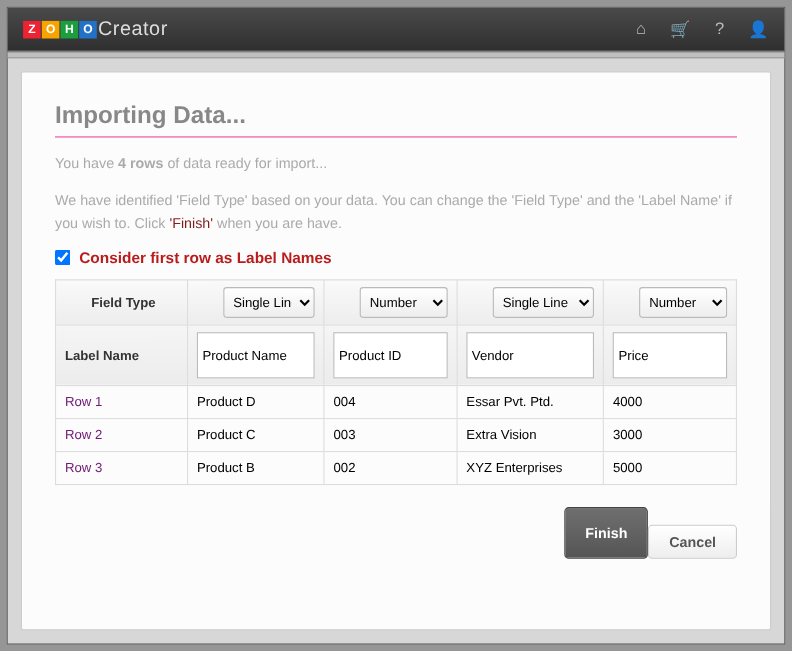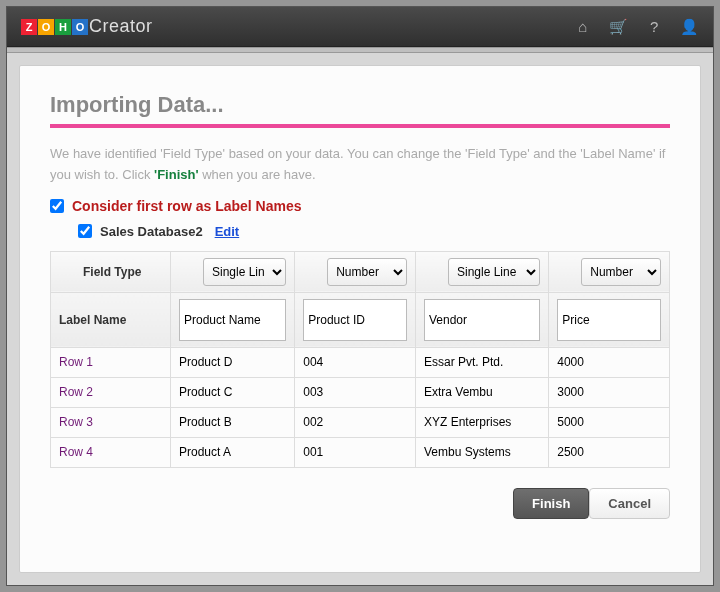--- a/index.html
+++ b/index.html
@@ -61,35 +61,35 @@
     height: calc(100% - 70px);
     border: 1px solid #ccc;
     border-radius: 2px;
     padding: 26px 30px 20px 30px;
     overflow: auto;
   }
   .title {
     color: #888;
     font-size: 22px;
     font-weight: bold;
-    border-bottom: 4px solid #ec4899;
+    border-bottom: 1px solid #ec4899;
     padding-bottom: 6px;
     margin-bottom: 16px;
   }
   .info1 {
     color: #aaa; font-size: 13px;
     margin-bottom: 16px;
   }
   .info1 b { color: #aaa; font-weight: bold; }
   .info2 {
     color: #aaa; font-size: 13px;
     line-height: 1.6;
     margin-bottom: 12px;
   }
-  .info2 .finish-word { color: #15803d; font-weight: bold; }
+  .info2 .finish-word { color: #7f1d1d; font-weight: normal; }
   .check-row {
     display: flex; align-items: center; gap: 8px;
     margin-bottom: 10px;
   }
   .check-row input[type=checkbox] { width: 14px; height: 14px; }
   .cr1 { font-weight: bold; color: #b91c1c; font-size: 14px; }
   .cr2 { font-weight: bold; color: #333; font-size: 13px; margin-left: 20px;}
   .edit-link { color: #1a4fd8; font-weight: bold; font-size: 13px; text-decoration: underline; margin-left: 4px; cursor: pointer;}
   table.grid {
     width: 100%;
@@ -146,20 +146,21 @@
   }
   .btn-primary {
     background: linear-gradient(#6f6f6f,#555);
     color: #fff;
     border: 1px solid #444;
   }
   .btn-secondary {
     background: linear-gradient(#fff,#eee);
     color: #555;
     border: 1px solid #ccc;
+    margin-top: 16px;
   }
 </style>
 </head>
 <body>
 
 <div class="window">
   <div class="topbar">
     <div class="logo">
       <span class="logo-block z">Z</span>
       <span class="logo-block o1">O</span>
@@ -172,36 +173,35 @@
       <span>🛒</span>
       <span>?</span>
       <span>👤</span>
     </div>
   </div>
   <div class="subbar"></div>
 
   <div class="page">
     <div class="title">Importing Data...</div>
 
+    <div class="info1">
+      <span>You have</span>
+      <b>4 rows</b>
+      <span>of data ready for import...</span>
+    </div>
 
     <div class="info2">
       <span>We have identified 'Field Type' based on your data. You can change the 'Field Type' and the 'Label Name' if you wish to. Click</span>
       <span class="finish-word">'Finish'</span>
       <span>when you are have.</span>
     </div>
 
     <div class="check-row">
       <input type="checkbox" checked="" style="">
       <span class="cr1">Consider first row as Label Names</span>
-    </div>
-    <div class="check-row">
-      <span style="width:20px"></span>
-      <input type="checkbox" checked="" style="">
-      <span class="cr2" style="margin-left:0">Sales Database2</span>
-      <span class="edit-link">Edit</span>
     </div>
 
     <table class="grid">
       <tbody>
           <tr class="head">
         <th class="col-a">Field Type</th>
         <th><select class="sel"><option>Single Line</option></select></th>
         <th><select class="sel"><option>Number</option></select></th>
         <th><select class="sel"><option>Single Line</option></select></th>
         <th><select class="sel"><option>Number</option></select></th>
@@ -217,37 +217,30 @@
         <td class="row-label"><span>Row</span> <span>1</span></td>
         <td>Product D</td>
         <td>004</td>
         <td>Essar Pvt. Ptd.</td>
         <td>4000</td>
       </tr>
       <tr>
         <td class="row-label"><span>Row</span> <span>2</span></td>
         <td>Product C</td>
         <td>003</td>
-        <td>Extra Vembu</td>
+        <td>Extra Vision</td>
         <td>3000</td>
       </tr>
       <tr>
         <td class="row-label"><span>Row</span> <span>3</span></td>
         <td>Product B</td>
         <td>002</td>
         <td>XYZ Enterprises</td>
         <td>5000</td>
       </tr>
-      <tr>
-        <td class="row-label"><span>Row</span> <span>4</span></td>
-        <td>Product A</td>
-        <td>001</td>
-        <td>Vembu Systems</td>
-        <td>2500</td>
-      </tr>
     </tbody>
       </table>
 
     <div class="btnrow">
       <button class="btn btn-primary">Finish</button>
       <button class="btn btn-secondary">Cancel</button>
     </div>
   </div>
 </div>
 

